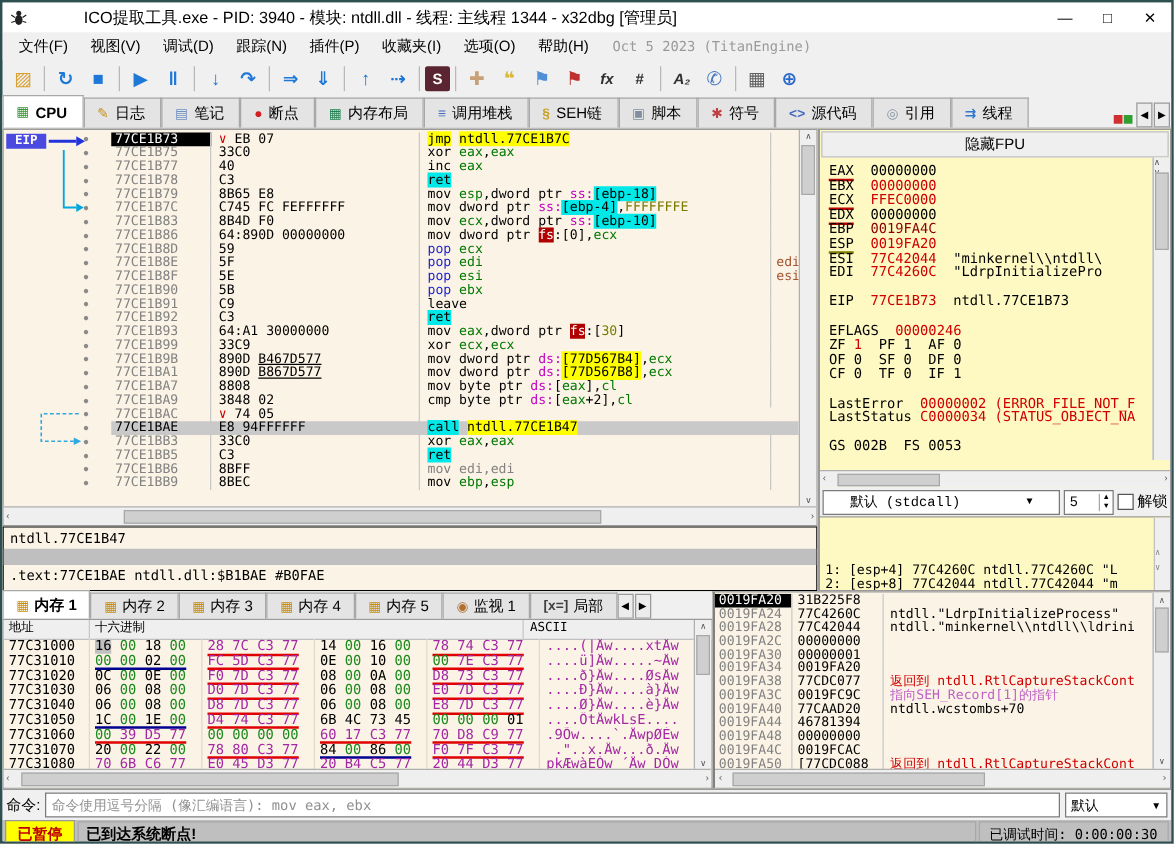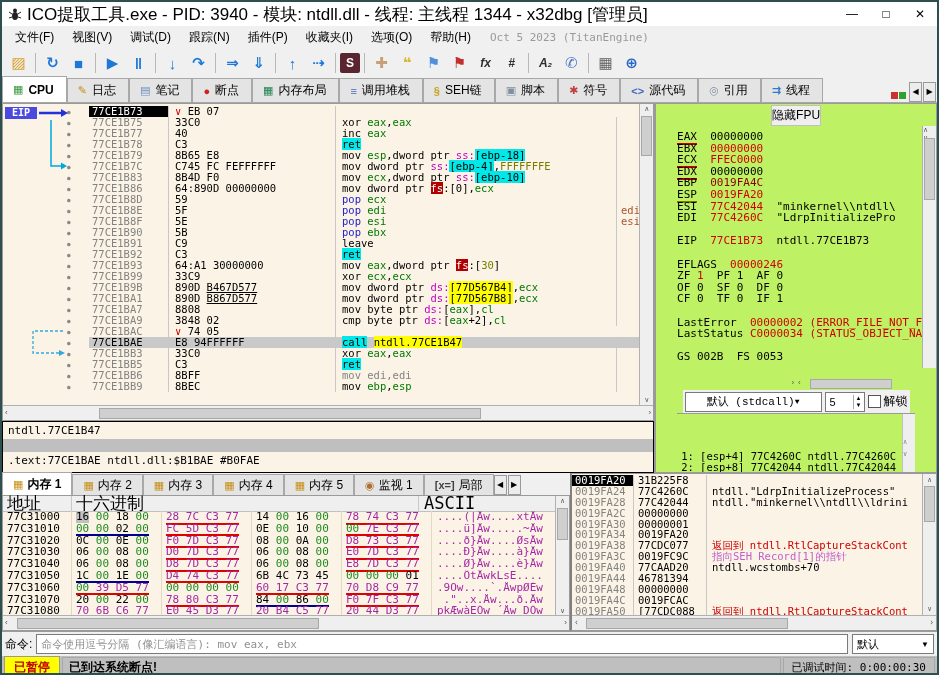--- a/index.html
+++ b/index.html
@@ -1,20 +1,20 @@
 <!DOCTYPE html>
 <html><head>
 <meta charset="utf-8">
 <style>
   html,body{margin:0;padding:0;background:#888;}
   #window{width:939px;height:675px;box-sizing:border-box;border:2px solid #2E4F4F;background:#F0F0F0;
     display:flex;flex-direction:column;font-family:"Liberation Sans","DejaVu Sans",sans-serif;font-size:12px;color:#000;overflow:hidden;}
   
   .titlebar{height:24px;background:#fff;display:flex;align-items:center;padding:0 0 0 6px;flex:0 0 auto;}
-  .titlebar .ttext{flex:1;font-size:17px;white-space:nowrap;overflow:hidden;}
+  .titlebar .ttext{flex:1;font-size:13px;white-space:nowrap;overflow:hidden;margin-left:40px;}
   .winbtn{width:34px;height:22px;text-align:center;line-height:22px;font-size:12px;}
   
   .menubar{height:22px;display:flex;align-items:center;padding-left:4px;flex:0 0 auto;background:#F0F0F0;}
   .mitem{padding:2px 9px;white-space:nowrap;}
   .mdate{color:#9a9a9a;padding-left:10px;font-family:"DejaVu Sans Mono",monospace;font-size:11px;}
   
   .toolbar{height:30px;display:flex;align-items:center;padding:0 4px;gap:1px;flex:0 0 auto;}
   .tbtn{width:25px;height:24px;display:flex;align-items:center;justify-content:center;font-size:15px;font-weight:bold;}
   .tsep{width:1px;height:20px;background:#b8b8b8;margin:0 3px;}
   .tbtn.seh{background:#5a2430;color:#fff;font-size:12px;width:20px;height:20px;border-radius:2px;}
@@ -60,42 +60,42 @@
   .vthumb{position:absolute;left:1px;right:1px;background:#cfcfcf;border:1px solid #a8a8a8;}
   .hscroll{position:absolute;left:0;right:0;bottom:0;height:14px;background:#efefef;border-top:1px solid #b0b0b0;font-size:8px;color:#555;}
   .hscroll .lt{position:absolute;left:2px;top:2px;} .hscroll .rt{position:absolute;right:2px;top:2px;}
   .hthumb{position:absolute;top:2px;height:9px;background:#cfcfcf;border:1px solid #a8a8a8;}
   
   .infopane{height:52px;box-sizing:border-box;border:1px solid #000;background:#FBF4E6;font-family:"DejaVu Sans Mono",monospace;font-size:11px;}
   .il1{height:17px;line-height:17px;padding-left:5px;}
   .il2{height:13px;background:#BFBFBF;}
   .il3{height:17px;line-height:17px;padding-left:5px;}
   
-  .regspane{width:284px;box-sizing:border-box;border:1px solid #9a9a9a;border-left:2px solid #9a9a9a;background:#bef264;display:flex;flex-direction:column;position:relative;align-items:center;}
+  .regspane{width:284px;box-sizing:border-box;border:1px solid #9a9a9a;border-left:2px solid #9a9a9a;background:#fef9c3;display:flex;flex-direction:column;position:relative;}
   .regshead{height:19px;background:#efefef;border:1px solid #c0c0c0;margin:1px;text-align:center;line-height:18px;font-size:12px;}
   .regsbody{height:245px;overflow:hidden;padding:4px 0 0 7px;font-family:"DejaVu Sans Mono",monospace;font-size:11px;line-height:11.6px;position:relative;white-space:pre;}
   .rline{height:11.6px;}
   .regsvs{position:absolute;right:0;top:22px;height:242px;width:13px;background:#efefef;border-left:1px solid #b0b0b0;font-size:7px;color:#555;}
   .regshs{position:relative;height:13px;background:#efefef;border-top:1px solid #b0b0b0;font-size:8px;color:#555;flex:0 0 auto;}
   .convrow{height:23px;display:flex;align-items:center;gap:3px;padding:0 2px;background:#F0F0F0;flex:0 0 auto;}
   .combo{flex:1;height:18px;border:1px solid #7a7a7a;background:#fff;display:flex;align-items:center;padding:0 21px;font-size:11px;font-family:Liberation Mono, monospace;}
   .combo .arr{margin-left:auto;font-size:8px;}
   .spin{width:34px;height:18px;border:1px solid #7a7a7a;background:#fff;display:flex;align-items:center;font-size:11px;padding-left:4px;}
   .spin .ud{margin-left:auto;font-size:6px;line-height:7px;text-align:center;border-left:1px solid #aaa;padding:0 2px;}
   .chk{width:11px;height:11px;border:1px solid #555;background:#fff;display:inline-block;}
   .args{flex:1;border-top:1px solid #9a9a9a;font-family:"DejaVu Sans Mono",monospace;font-size:10.5px;line-height:11.5px;padding:2px 0 0 4px;position:relative;overflow:hidden;white-space:pre;}
   .argsvs{position:absolute;right:0;top:0;bottom:0;width:12px;background:#efefef;border-left:1px solid #c0c0c0;font-size:7px;color:#888;}
   
   .bottom{display:flex;height:158px;flex:0 0 auto;}
   .dumppane{width:568px;display:flex;flex-direction:column;box-sizing:border-box;}
   .dtabs{height:22px;display:flex;align-items:flex-end;background:#F0F0F0;}
   .dtab{display:flex;align-items:center;gap:4px;padding:2px 10px;height:16px;border:1px solid #a8a8a8;border-bottom:none;background:#e4e4e4;white-space:nowrap;font-size:12px;}
   .dtab.active{background:#fff;font-weight:bold;height:18px;}
   .dumpbox{flex:1;background:#FBF4E6;border:1px solid #9a9a9a;box-sizing:border-box;position:relative;}
-  .dhead{height:15px;display:flex;background:#efefef;border-bottom:1px solid #c0c0c0;font-family:"DejaVu Sans Mono",monospace;font-size:17px;line-height:14px;}
+  .dhead{height:15px;display:flex;background:#efefef;border-bottom:1px solid #c0c0c0;font-family:"DejaVu Sans Mono",monospace;font-size:10px;line-height:14px;}
   .dh-a{width:64px;padding-left:4px;border-right:1px solid #c8c8c8;}
   .dh-h{width:342px;padding-left:4px;border-right:1px solid #c8c8c8;}
   .dh-s{flex:1;padding-left:5px;}
   #mrows{position:absolute;top:15px;left:0;right:14px;bottom:14px;overflow:hidden;font-family:"DejaVu Sans Mono",monospace;font-size:11px;line-height:11.8px;white-space:pre;}
   .mr{display:flex;height:11.8px;}
   .ma{width:64px;padding-left:4px;}
   .mg{width:85px;padding-left:4px;border-left:1px solid #e2d8c4;}
   .mr .mg:first-of-type{border-left:none;}
   .grp{display:inline-block;line-height:10.5px;}
   .ulr{border-bottom:2px solid #E00000}.uln{border-bottom:2px solid #000090}
@@ -242,21 +242,21 @@
       <div class="tabfill"></div>
       <span class="blocksicon"><span class="blk" style="background: rgb(208, 48, 48); margin: 0px 1px 0px 0px;"></span><span class="blk" style="background: rgb(48, 160, 48);"></span></span>
       <div class="scrbtn">◀</div>
       <div class="scrbtn">▶</div>
     </div>
 
   <div class="main">
     <div class="leftcol">
       <div class="disasm">
         <div id="drows">
-            <div class="drow"><span class="c-addr asel">77CE1B73</span><span class="c-bytes"><span class="r">∨ </span><span>EB 07</span></span><span class="c-cmt"></span></div>
+            <div class="drow"><span class="c-addr asel">77CE1B73</span><span class="c-bytes"><span class="r">∨ </span><span>EB 07</span></span><span class="c-instr"><span class="hy">jmp</span><span> </span><span class="hy">ntdll.77CE1B7C</span></span><span class="c-cmt"></span></div>
             <div class="drow"><span class="c-addr ">77CE1B75</span><span class="c-bytes"><span>33C0</span></span><span class="c-instr"><span>xor </span><span class="g">eax</span><span>,</span><span class="g">eax</span></span><span class="c-cmt"></span></div>
             <div class="drow"><span class="c-addr ">77CE1B77</span><span class="c-bytes"><span>40</span></span><span class="c-instr"><span>inc </span><span class="g">eax</span></span><span class="c-cmt"></span></div>
             <div class="drow"><span class="c-addr ">77CE1B78</span><span class="c-bytes"><span>C3</span></span><span class="c-instr"><span class="hc">ret</span></span><span class="c-cmt"></span></div>
             <div class="drow"><span class="c-addr ">77CE1B79</span><span class="c-bytes"><span>8B65 E8</span></span><span class="c-instr"><span>mov </span><span class="g">esp</span><span>,</span><span>dword ptr </span><span class="m">ss:</span><span class="hc">[ebp-18]</span></span><span class="c-cmt"></span></div>
             <div class="drow"><span class="c-addr ">77CE1B7C</span><span class="c-bytes"><span>C745 FC FEFFFFFF</span></span><span class="c-instr"><span>mov </span><span>dword ptr </span><span class="m">ss:</span><span class="hc">[ebp-4]</span><span>,</span><span class="n">FFFFFFFE</span></span><span class="c-cmt"></span></div>
             <div class="drow"><span class="c-addr ">77CE1B83</span><span class="c-bytes"><span>8B4D F0</span></span><span class="c-instr"><span>mov </span><span class="g">ecx</span><span>,</span><span>dword ptr </span><span class="m">ss:</span><span class="hc">[ebp-10]</span></span><span class="c-cmt"></span></div>
             <div class="drow"><span class="c-addr ">77CE1B86</span><span class="c-bytes"><span>64:890D 00000000</span></span><span class="c-instr"><span>mov </span><span>dword ptr </span><span class="fs">fs</span><span>:[0]</span><span>,</span><span class="g">ecx</span></span><span class="c-cmt"></span></div>
             <div class="drow"><span class="c-addr ">77CE1B8D</span><span class="c-bytes"><span>59</span></span><span class="c-instr"><span class="b">pop </span><span class="g">ecx</span></span><span class="c-cmt"></span></div>
             <div class="drow"><span class="c-addr ">77CE1B8E</span><span class="c-bytes"><span>5F</span></span><span class="c-instr"><span class="b">pop </span><span class="g">edi</span></span><span class="c-cmt"><span class="rust">edi</span></span></div>
             <div class="drow"><span class="c-addr ">77CE1B8F</span><span class="c-bytes"><span>5E</span></span><span class="c-instr"><span class="b">pop </span><span class="g">esi</span></span><span class="c-cmt"><span class="rust">esi</span></span></div>

